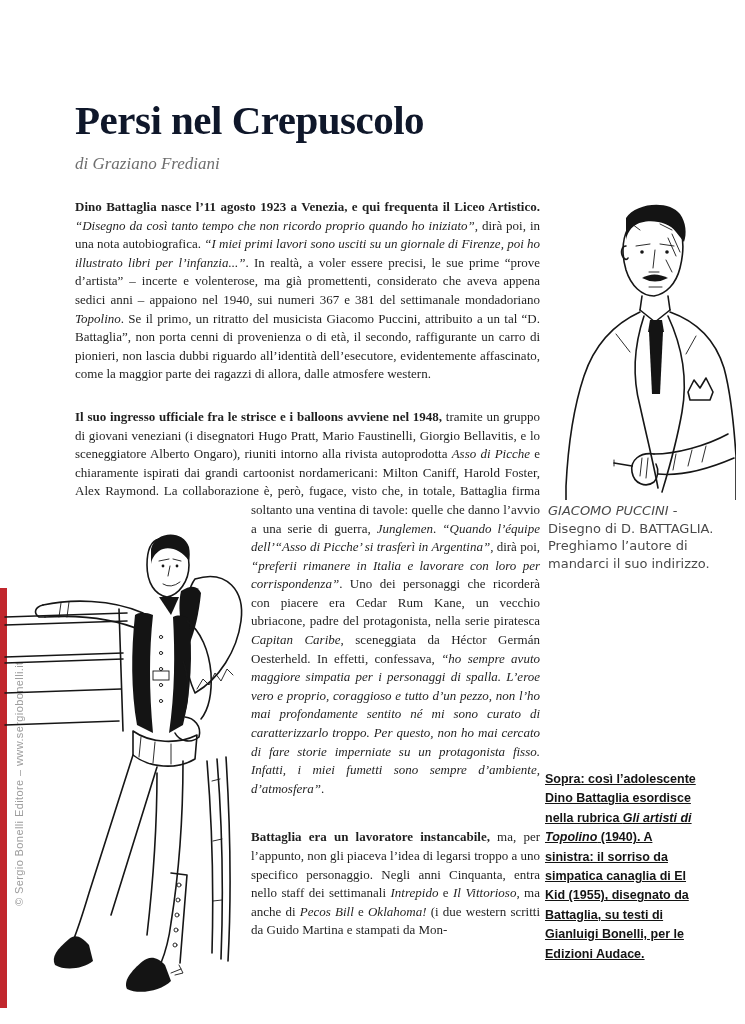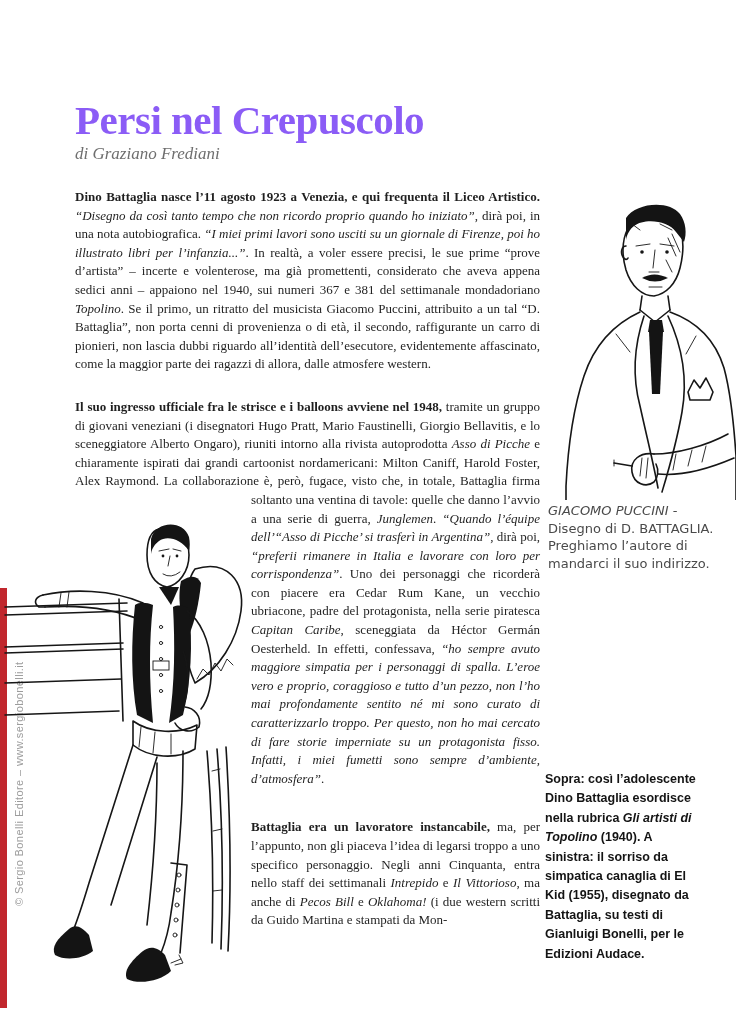--- a/index.html
+++ b/index.html
@@ -9,44 +9,44 @@
     font-family:"Liberation Serif","DejaVu Serif",serif;color:#222;
   }
   .red-bar{position:absolute;left:0;top:588px;width:7px;height:420px;background:#c1272d;}
   .side-credit{
     position:absolute;left:13px;top:906px;transform:rotate(-90deg);transform-origin:0 0;
     font-family:"Liberation Sans","DejaVu Sans",sans-serif;font-size:11px;color:#9c9c9c;
     letter-spacing:.4px;white-space:nowrap;
   }
   .main{position:absolute;left:75px;top:96px;width:465px;}
   h1{
-    margin:0;font-size:41px;font-weight:bold;color:#8b5cf6;letter-spacing:-.5px;
+    margin:0;font-size:41px;font-weight:bold;color:#0f172a;letter-spacing:-.5px;
     font-family:"Liberation Serif","DejaVu Serif",serif;
   }
-  .byline{font-style:italic;font-size:17px;color:#6e6e6e;}
+  .byline{margin-top:10px;font-style:italic;font-size:17px;color:#6e6e6e;}
   .par{
     margin:0;margin-top:24px;text-align:justify;
     font-size:13px;line-height:18.6px;color:#1f1f1f;
   }
   .par.p3{margin-top:30px;}
   .b{font-weight:bold;}
   .i{font-style:italic;}
   .cowboy-float{
     float:left;width:170px;height:476px;margin:20px 6px 0 0;position:relative;
   }
   .cowboy-float svg{position:absolute;left:-44px;top:0;overflow:visible;}
   .portrait{position:absolute;left:556px;top:194px;width:180px;height:306px;}
   .portrait-caption{
     position:absolute;left:548px;top:502px;width:176px;
     font-family:"DejaVu Sans","Liberation Sans",sans-serif;font-size:13px;line-height:1.35;color:#4a4a4a;
   }
   .side-caption{
     position:absolute;left:545px;top:770px;width:154px;
     font-family:"Liberation Sans","DejaVu Sans",sans-serif;font-weight:bold;
-    font-size:12.5px;line-height:19.4px;color:#141414;text-align:left;
+    font-size:12.5px;line-height:19.4px;color:#141414;text-align:left;text-decoration:underline;
   }
   svg .ln{fill:none;stroke:#161616;stroke-width:1.6;stroke-linecap:round;stroke-linejoin:round;}
   svg .th{fill:none;stroke:#161616;stroke-width:.9;stroke-linecap:round;}
   svg .fl{fill:#141414;stroke:none;}
 </style>
 </head>
 <body>
 
 <div class="page">
 

